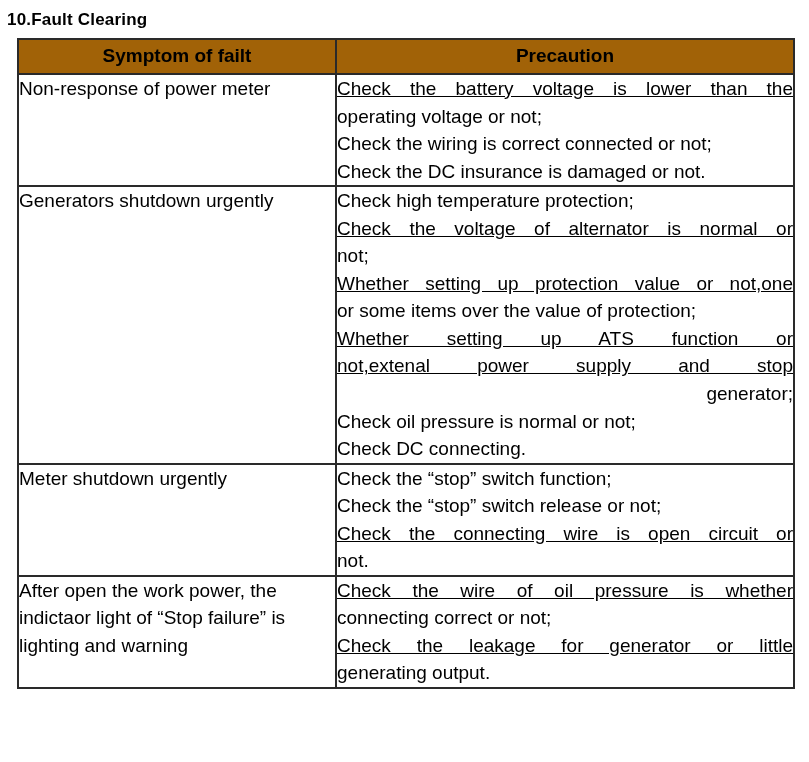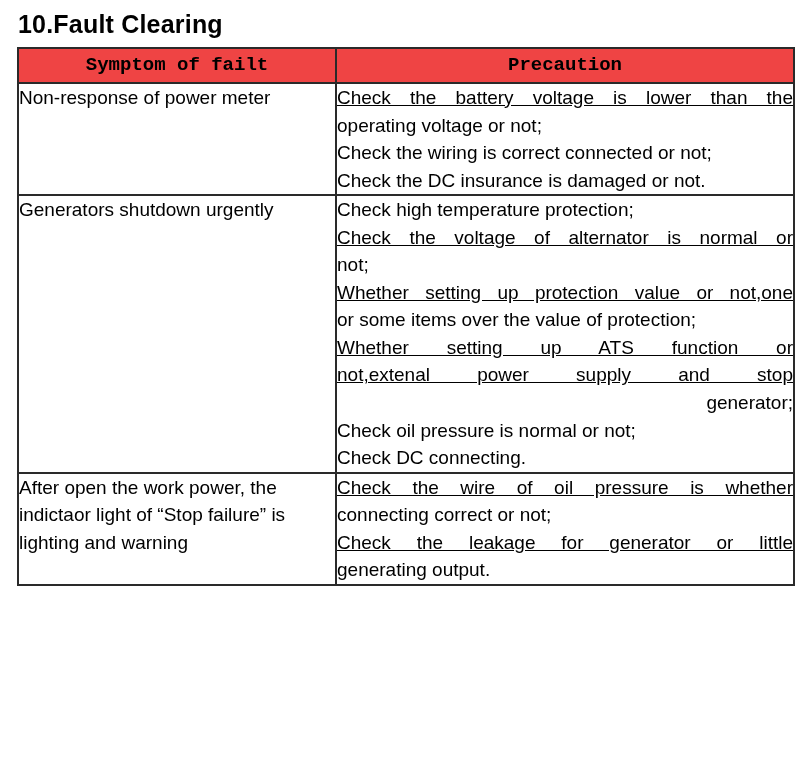--- a/index.html
+++ b/index.html
@@ -15,45 +15,44 @@
     overflow: hidden;
   }
   .page {
     position: relative;
     width: 809px;
     height: 762px;
     box-sizing: border-box;
     padding: 0;
   }
   .doc-title {
-    font-size: 25px;
+    font-size: 17px;
     font-weight: bold;
-    margin: 10px 0 8px 18px;
+    margin: 10px 0 8px 7px;
     letter-spacing: 0.2px;
   }
   table.fault-table {
     border-collapse: collapse;
     width: 776px;
     margin-left: 17px;
     table-layout: fixed;
   }
   table.fault-table th,
   table.fault-table td {
     border: 2px solid #2a2a2a;
     vertical-align: top;
     padding: 0;
   }
   table.fault-table thead th {
-    background: #ef4444;
+    background: #a16207;
     text-align: center;
     font-size: 19px;
     font-weight: bold;
     padding: 5px 0 6px 0;
     vertical-align: middle;
-    font-family: Liberation Mono, monospace;
   }
   col.c1 { width: 318px; }
   col.c2 { width: 458px; }
 
   td.symptom {
     vertical-align: middle;
     font-size: 19px;
     line-height: 1.45;
     padding: 6px 14px;
   }
@@ -116,20 +115,29 @@
           <span class="pline justify">Whether setting up protection value or not,one</span>
           <span class="pline">or some items over the value of protection;</span>
           <span class="pline justify">Whether setting up ATS function or</span>
           <span class="pline justify">not,extenal power supply and stop</span>
           <span class="pline indent">generator;</span>
           <span class="pline">Check oil pressure is normal or not;</span>
           <span class="pline">Check DC connecting.</span>
         </td>
       </tr>
 
+      <tr>
+        <td class="symptom">Meter shutdown urgently</td>
+        <td class="precaution">
+          <span class="pline">Check the “stop” switch function;</span>
+          <span class="pline">Check the “stop” switch release or not;</span>
+          <span class="pline justify">Check the connecting wire is open circuit or</span>
+          <span class="pline">not.</span>
+        </td>
+      </tr>
 
       <tr>
         <td class="symptom">After open the work power, the indictaor light of “Stop failure” is lighting and warning</td>
         <td class="precaution">
           <span class="pline justify">Check the wire of oil pressure is whether</span>
           <span class="pline">connecting correct or not;</span>
           <span class="pline justify">Check the leakage for generator or little</span>
           <span class="pline">generating output.</span>
         </td>
       </tr>

